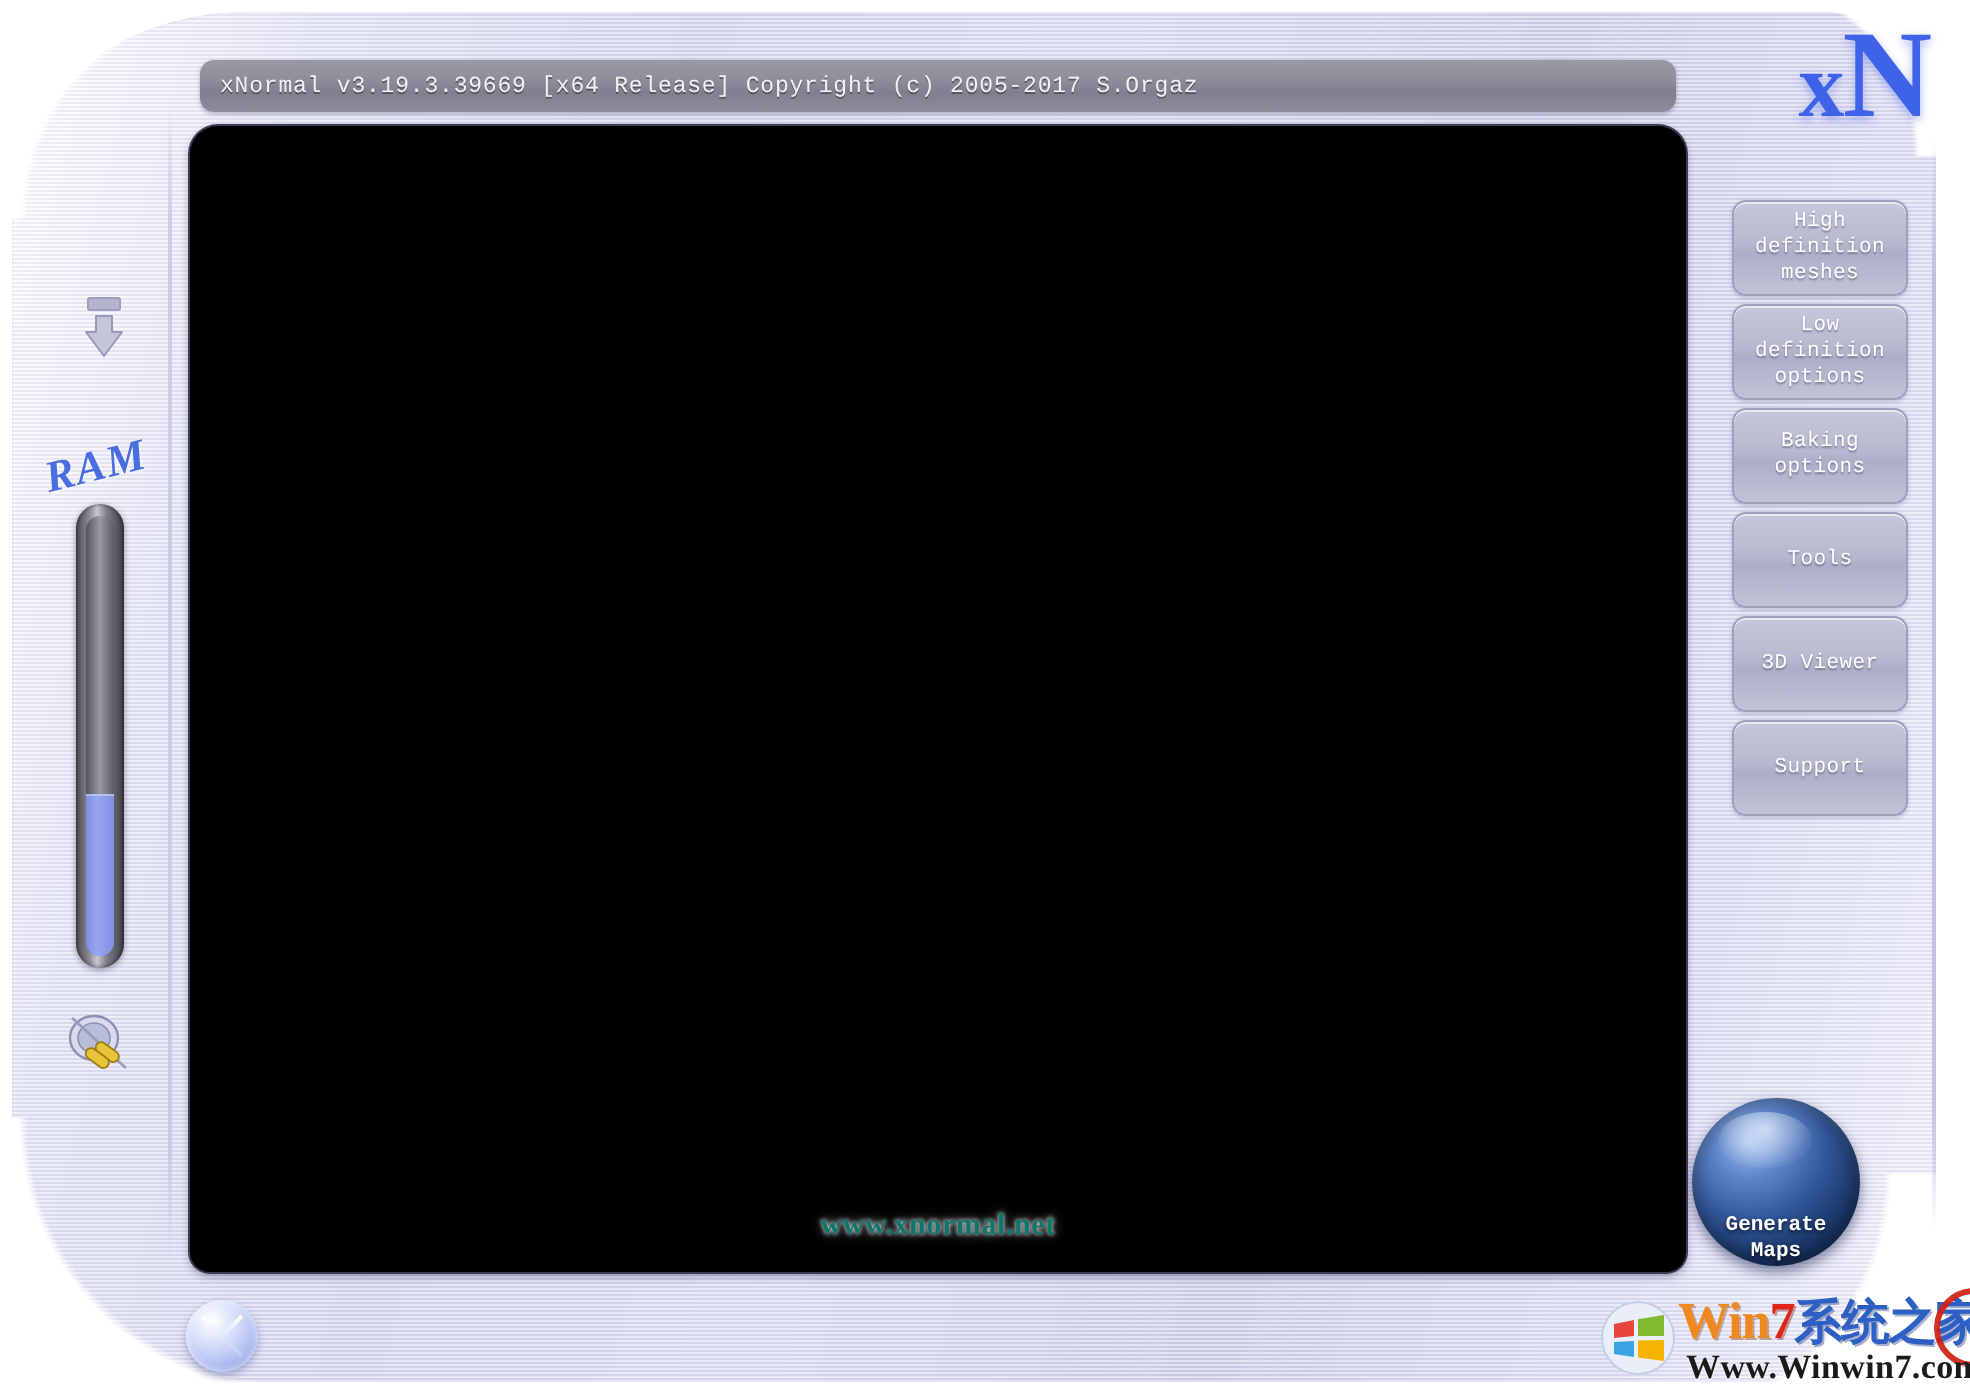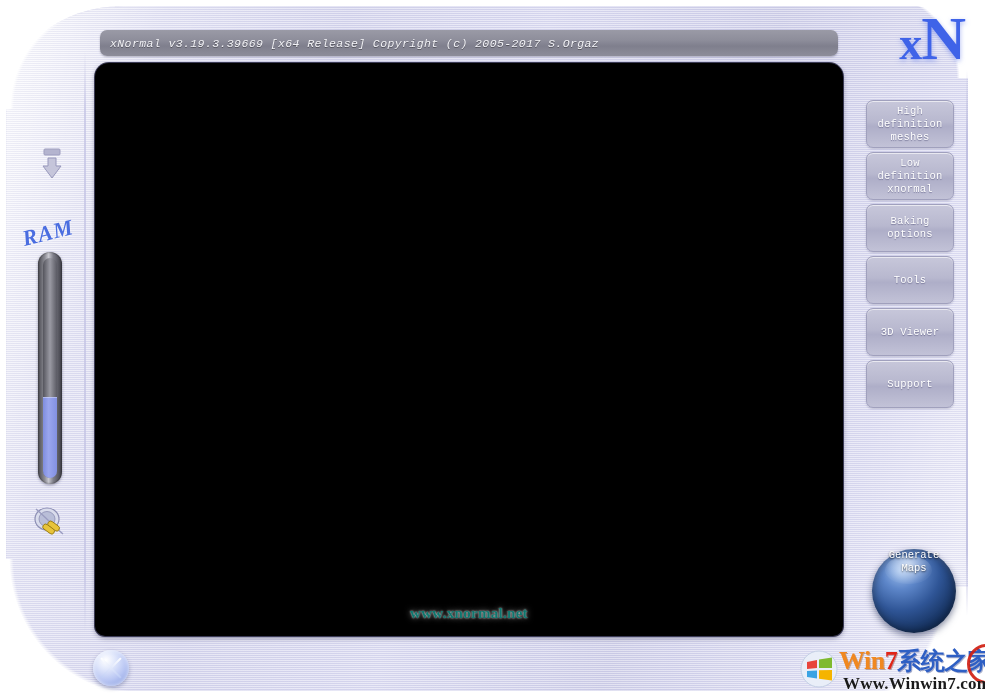--- a/index.html
+++ b/index.html
@@ -61,21 +61,20 @@
     border-radius:7px;
     background:linear-gradient(to bottom,#9a9aa6 0%, #8e8e9b 38%, #7f7f8d 62%, #8d8d9a 100%);
     box-shadow:0 1px 2px rgba(60,60,90,.35);
     display:flex; align-items:center;
   }
   #titlebar .t{
     color:#f2f2f6; font-family:"Liberation Mono", monospace;
     font-size:11.5px; letter-spacing:.4px; padding-left:10px;
     text-shadow:0 1px 0 rgba(0,0,0,.35);
     white-space:nowrap;
-    font-style:italic;
   }
 
   
   #viewport{
     position:absolute; left:95px; top:63px; width:748px; height:573px;
     background:#000; border-radius:14px 14px 10px 10px;
     box-shadow:0 0 0 1px #3b3b55, 0 2px 5px rgba(40,40,70,.45);
     overflow:hidden;
   }
   #viewport-watermark{
@@ -109,30 +108,30 @@
     color:#ffffff; font-family:"Liberation Mono", monospace;
     font-size:10.5px; line-height:13px; text-align:center;
     letter-spacing:.2px;
     text-shadow:0 1px 1px rgba(70,70,110,.55);
     cursor:pointer; user-select:none;
     white-space:pre-line;
   }
 
   
   #generate-maps{
-    position:absolute; left:872px; top:549px; width:84px; height:84px;
+    position:absolute; left:846px; top:549px; width:84px; height:84px;
     border-radius:50%;
     background:
       radial-gradient(circle at 34% 26%, #9fc0ee 0%, #5d86c9 22%, #2f5596 48%, #16325f 74%, #0b1c38 100%);
     box-shadow:
       0 3px 7px rgba(30,40,80,.55),
       inset 0 0 10px rgba(0,0,0,.45),
       inset 0 2px 4px rgba(255,255,255,.12);
-    display:flex; align-items:flex-start; justify-content:center;
-    cursor:pointer; user-select:none;
+    display:flex; align-items:flex-end; justify-content:center;
+    cursor:pointer; user-select:none;font-weight:bold;
   }
   #generate-maps .gl{
     position:absolute; left:16%; top:8%; width:56%; height:34%;
     border-radius:50%;
     background:radial-gradient(ellipse at 50% 30%, rgba(255,255,255,.62) 0%, rgba(255,255,255,.06) 70%, rgba(255,255,255,0) 100%);
     pointer-events:none;
   }
   #generate-maps .lbl{
     position:relative; z-index:2;
     color:#ffffff; font-family:"Liberation Mono", monospace;
@@ -271,21 +270,21 @@
 
   <div id="close-orb">
     <div class="x1"></div>
     <div class="x2"></div>
   </div>
 
   <div id="button-rail">
       <div class="railbtn">High definition
 meshes</div>
       <div class="railbtn">Low definition
-xnormal</div>
+options</div>
       <div class="railbtn">Baking options</div>
       <div class="railbtn">Tools</div>
       <div class="railbtn">3D Viewer</div>
       <div class="railbtn">Support</div>
     </div>
 
   <div id="generate-maps">
     <div class="gl"></div>
     <div class="lbl">Generate
 Maps</div>

